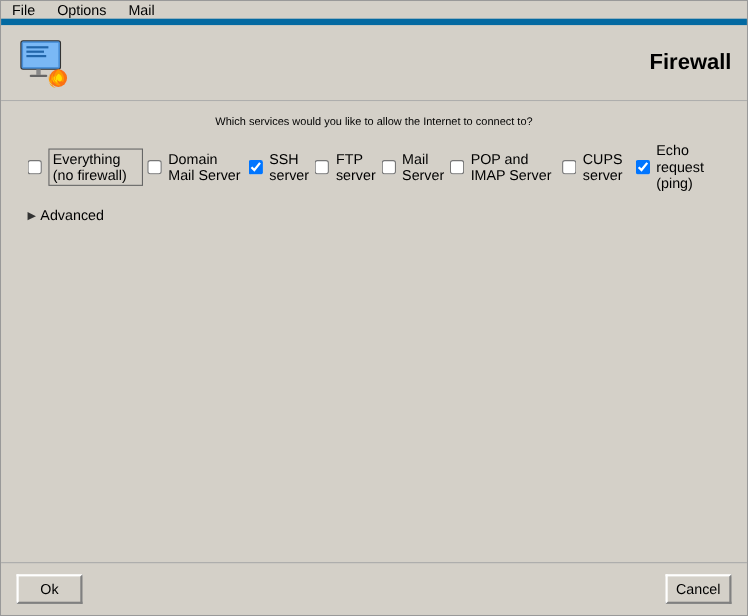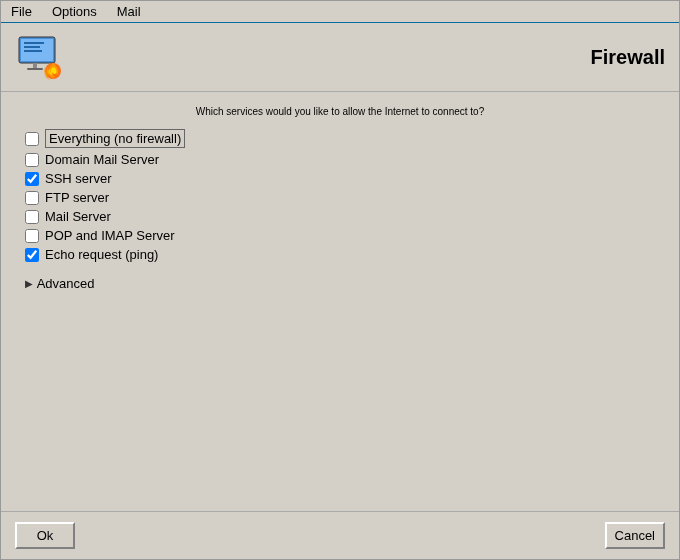--- a/index.html
+++ b/index.html
@@ -23,21 +23,21 @@
       height: 560px;
       background: #d4d0c8;
       display: flex;
       flex-direction: column;
       border: 1px solid #999;
     }
 
     
     .menubar {
       background: #d4d0c8;
-      border-bottom: 1px solid #0369a1;
+      border-bottom: 6px solid #0369a1;
       padding: 2px 4px;
       display: flex;
       gap: 8px;
       height: 22px;
       align-items: center;
     }
 
     .menubar-item {
       padding: 1px 6px;
       cursor: pointer;
@@ -82,21 +82,21 @@
     }
 
     .question-text {
       text-align: center;
       margin-bottom: 12px;
       font-size: 10px;
     }
 
     .checkbox-list {
       display: flex;
-      flex-direction: column;
+      flex-direction: row;
       gap: 4px;
       padding-left: 10px;
     }
 
     .checkbox-item {
       display: flex;
       align-items: center;
       gap: 6px;
       cursor: pointer;
     }
@@ -227,20 +227,24 @@
         </div>
         <div class="checkbox-item">
           <input type="checkbox" id="cb-mail" style="">
           <label for="cb-mail" class="checkbox-label">Mail Server</label>
         </div>
         <div class="checkbox-item">
           <input type="checkbox" id="cb-pop-imap" style="">
           <label for="cb-pop-imap" class="checkbox-label">POP and IMAP Server</label>
         </div>
         <div class="checkbox-item">
+          <input type="checkbox" id="cb-cups" style="">
+          <label for="cb-cups" class="checkbox-label">CUPS server</label>
+        </div>
+        <div class="checkbox-item">
           <input type="checkbox" id="cb-ping" checked="" style="">
           <label for="cb-ping" class="checkbox-label">Echo request (ping)</label>
         </div>
       </div>
 
     <div class="advanced-section">
       <div class="advanced-toggle">
         <span class="advanced-arrow">▶</span>
         <span>Advanced</span>
       </div>

